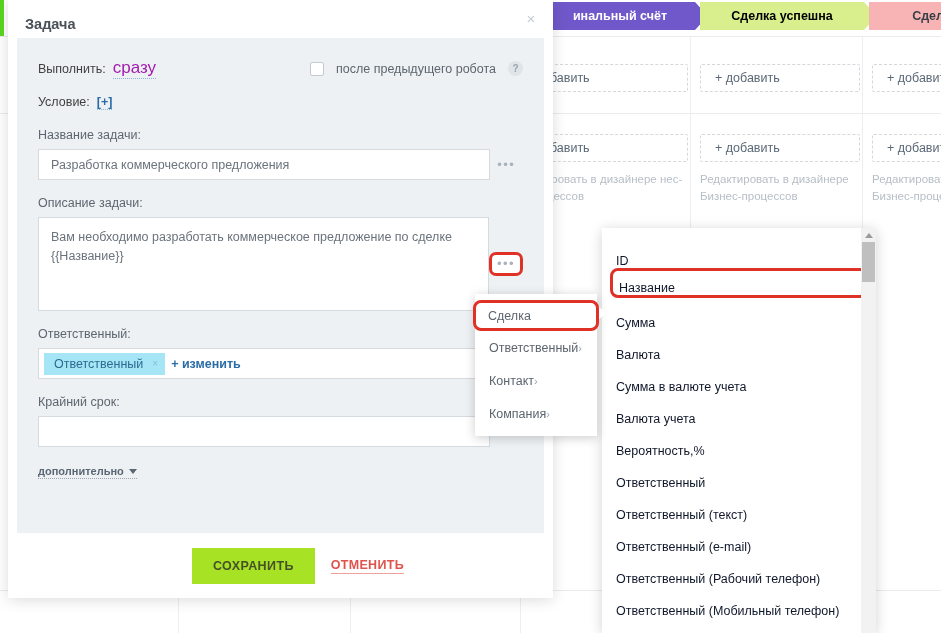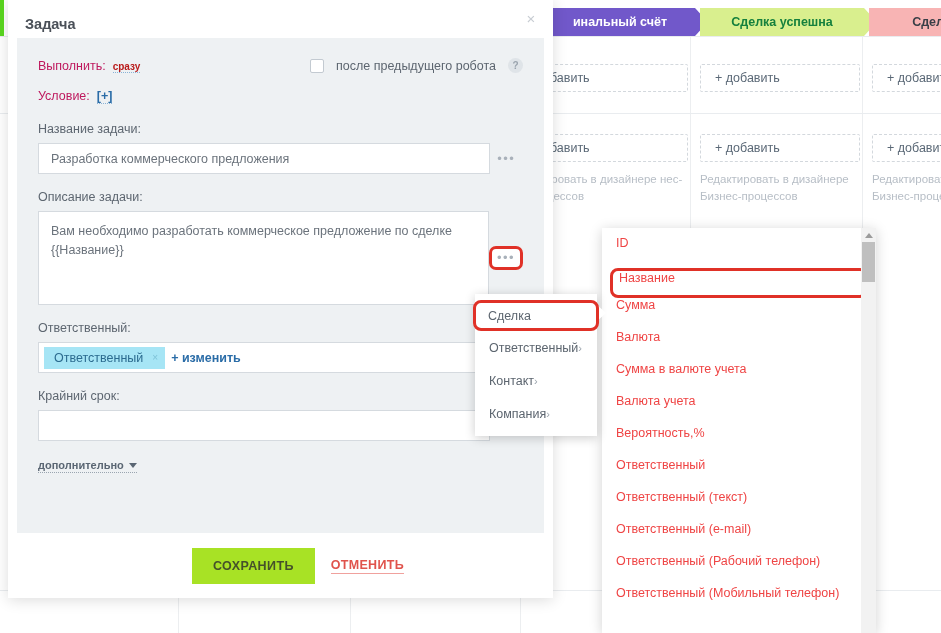--- a/index.html
+++ b/index.html
@@ -30,21 +30,21 @@
   }
   .stage-scroll-arrow {
     position: absolute;
     left: 534px; top: 13px;
     font-size: 11px;
     color: #b9c2cb;
     line-height: 1;
   }
   .stage {
     position: absolute;
-    top: 8px;
+    top: 2px;
     height: 28px;
     display: flex;
     align-items: center;
     justify-content: center;
     font-size: 12.5px;
     font-weight: bold;
     color: #3a3f47;
     white-space: nowrap;
     box-sizing: border-box;
   }
@@ -57,21 +57,21 @@
     border-bottom: 14px solid transparent;
     border-left: 13px solid currentColor;
   }
   .stage-1 {
     left: 545px; width: 150px;
     background: #7158ca; color: #ffffff;
   }
   .stage-1 .chev { color: #7158ca; }
   .stage-2 {
     left: 700px; width: 164px;
-    background: #d9ef8e; color: #15803d;
+    background: #d9ef8e; color: #000000;
   }
   .stage-2 .chev { color: #d9ef8e; }
   .stage-3 {
     left: 869px; width: 150px;
     background: #f8b4b4; color: #3a3f47;
   }
   .stage-label { position: relative; z-index: 2; padding: 0 8px; }
 
   .bg-col-sep {
     position: absolute;
@@ -165,28 +165,28 @@
   }
 
   .row-inline {
     display: flex;
     align-items: center;
     justify-content: space-between;
     margin-bottom: 16px;
   }
   .lbl {
     font-size: 12.5px;
-    color: #be185d;
+    color: #404040;
   }
   .dotted-link {
-    font-size: 10px;
-    color: #b91c1c;
+    font-size: 17px;
+    color: #a21caf;
     border-bottom: 1px dotted #8ab3d6;
     cursor: pointer;
-    font-weight: bold;
+    font-weight: normal;
   }
   .inline-pair { display: flex; align-items: baseline; gap: 7px; }
 
   .chk-wrap { display: flex; align-items: center; gap: 12px; }
   .chkbox {
     width: 12px; height: 12px;
     border: 1px solid #c3cad1;
     background: #ffffff;
     border-radius: 2px;
     cursor: pointer;
@@ -406,24 +406,24 @@
     background: #ffffff;
     box-shadow: 0 2px 12px rgba(0,0,0,0.18);
     z-index: 55;
     box-sizing: border-box;
     padding: 8px 0 0 0;
     overflow: hidden;
   }
   .field-item {
     height: 32px;
     display: flex;
-    align-items: flex-start;
+    align-items: flex-end;
     padding-left: 14px;
     font-size: 12.5px;
-    color: #ef4444;
+    color: #0f172a;
     cursor: pointer;
     box-sizing: border-box;
     white-space: nowrap;
   }
   .field-item.highlighted {
     border: 3px solid #e03127;
     border-radius: 8px;
     margin: 0 8px 0 8px;
     padding-left: 6px;
     height: 30px;

